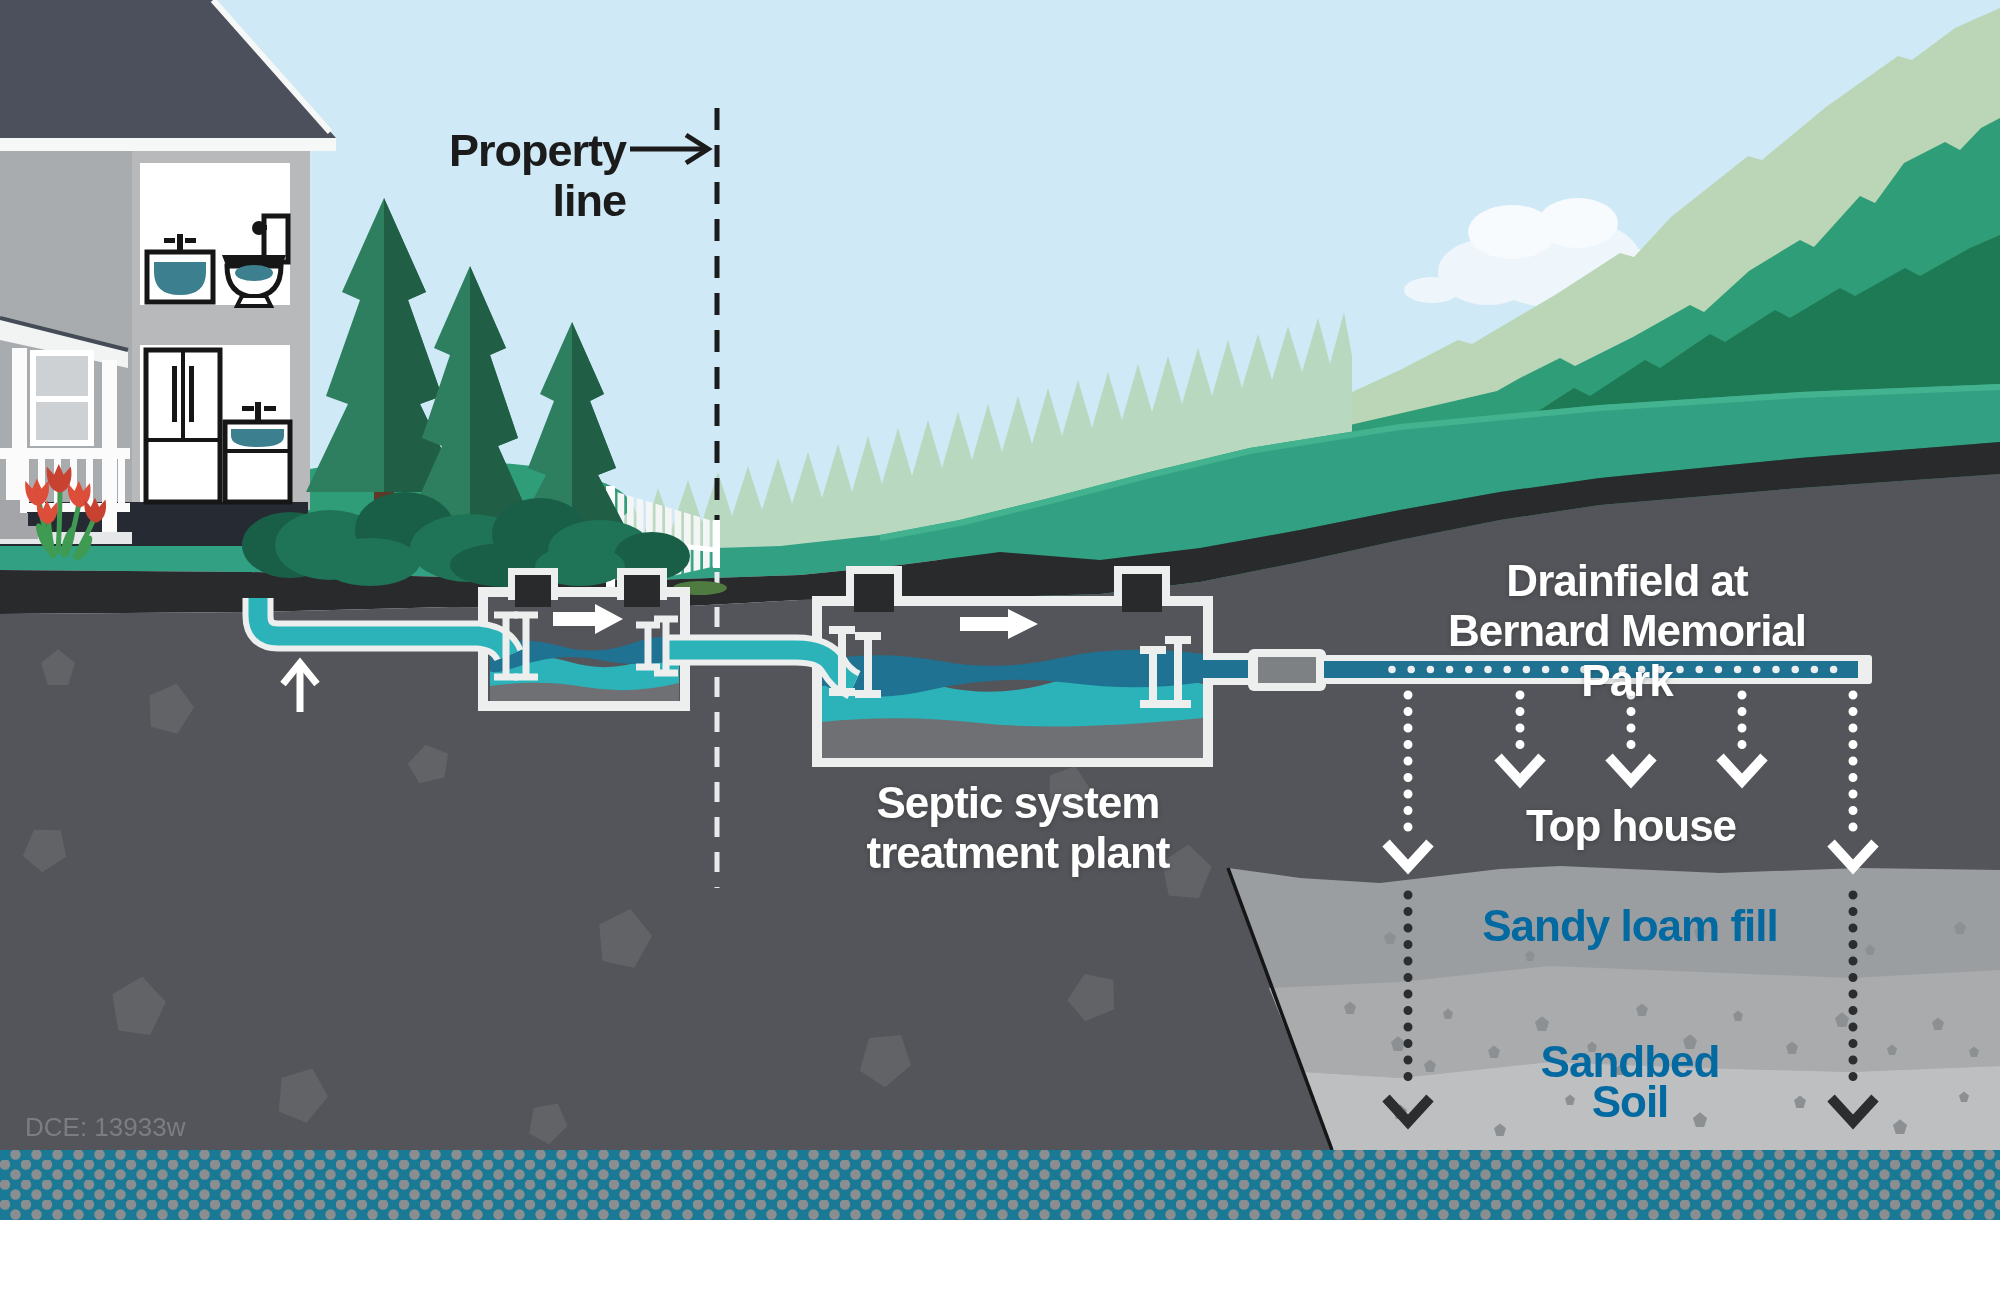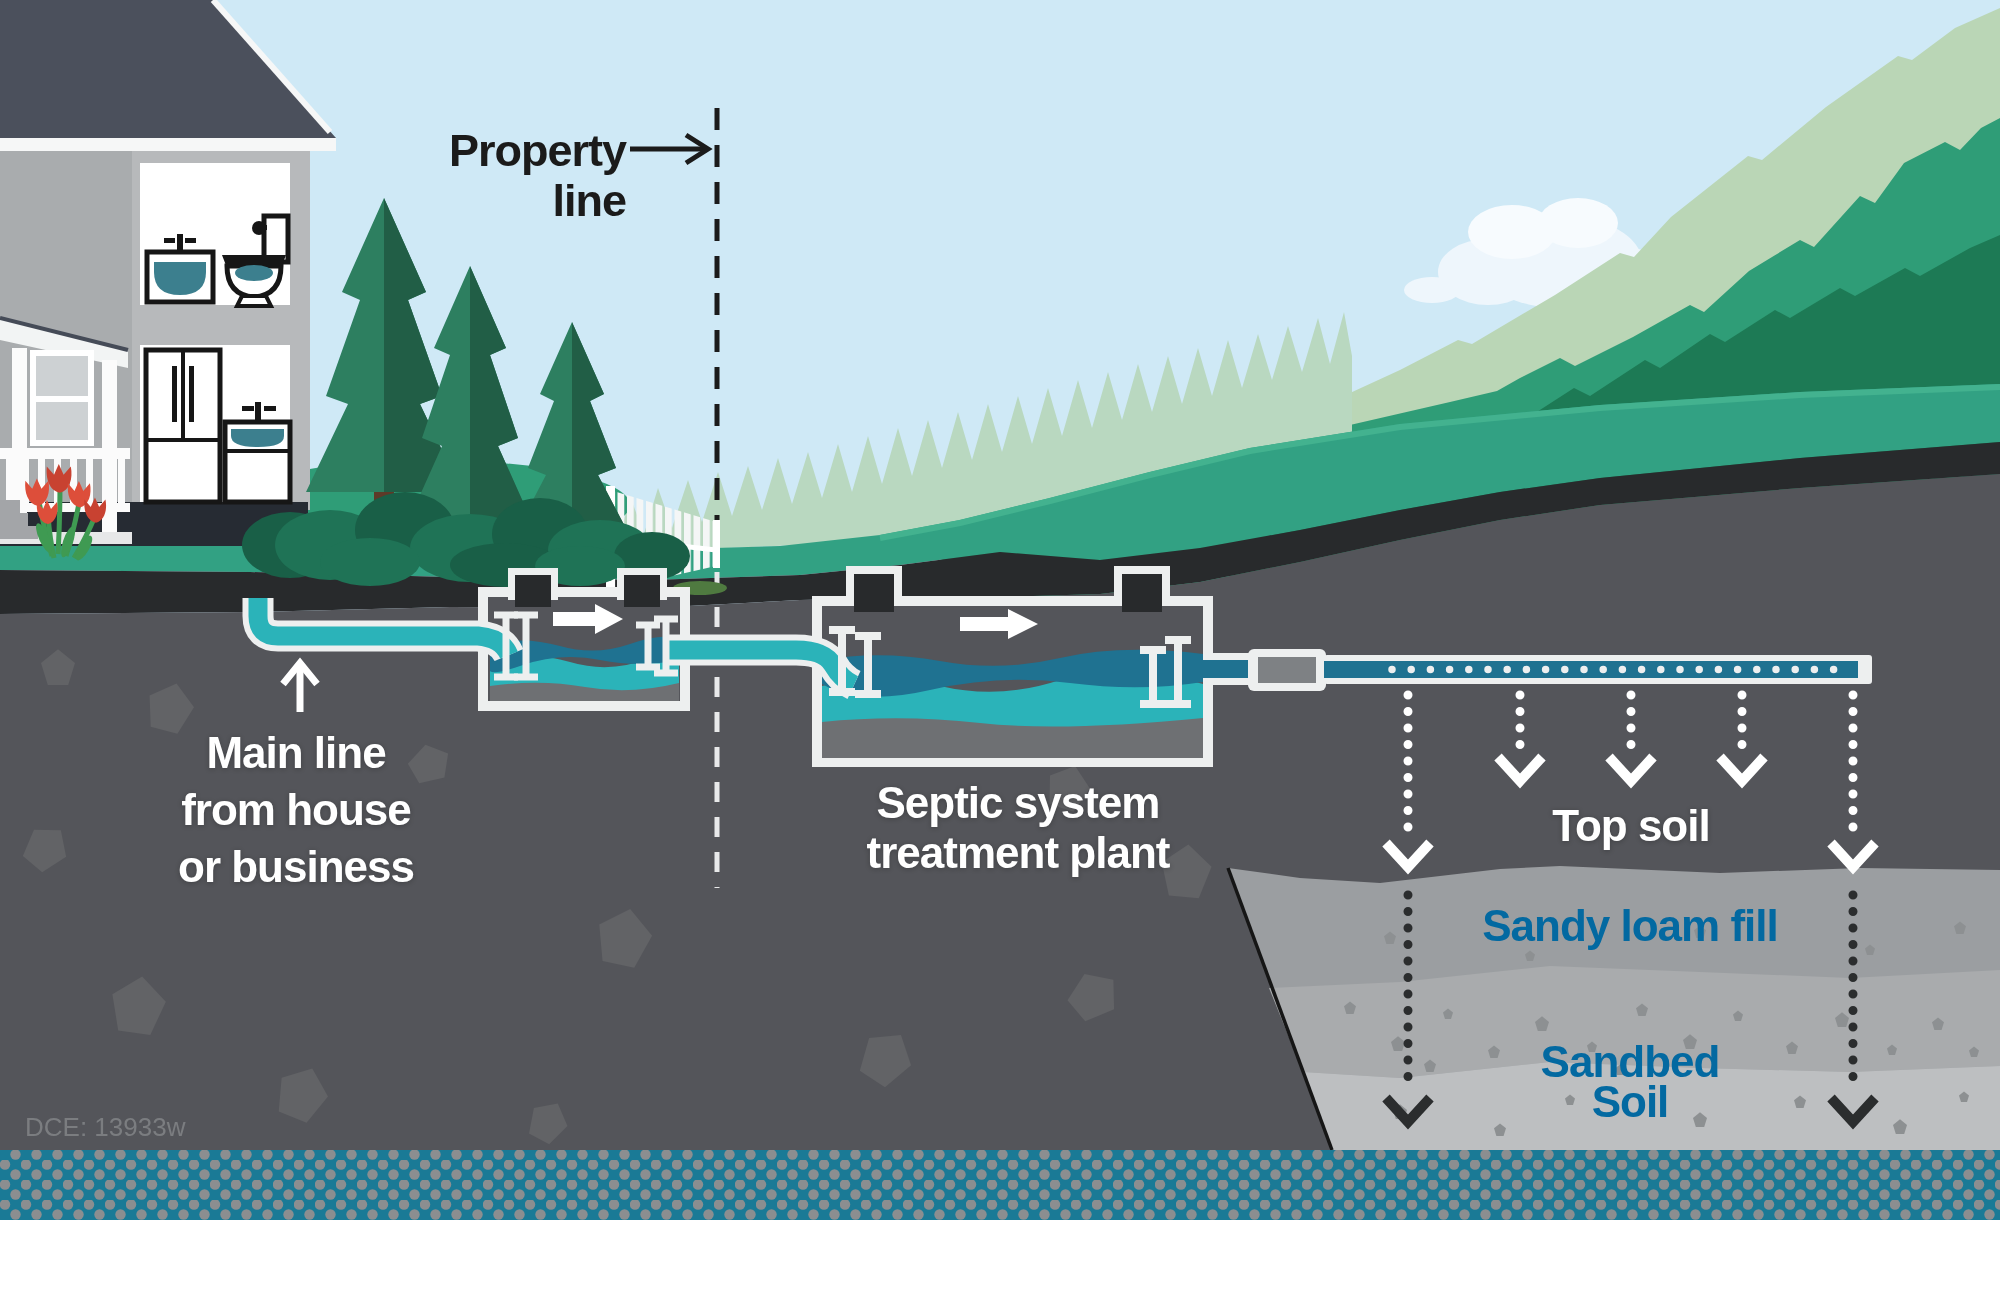--- a/index.html
+++ b/index.html
@@ -358,23 +358,22 @@
     <path d="M686,135 L708,149 L686,163" stroke-width="5"></path>
   </g>
   <g stroke="#ffffff" fill="none">
     <line x1="300" y1="712" x2="300" y2="668" stroke-width="7"></line>
     <path d="M283,684 L300,663 L317,684" stroke-width="7"></path>
   </g>
 </svg>
 
   <div class="lbl black" style="right:1374px;top:126px;font-size:45px;">Property
 line</div>
-  <div class="lbl white" style="left:296px;top:724px;line-height:57px;">Main line
-from house
-or business</div>
   <div class="lbl white" style="left:1018px;top:778px;">Septic system
 treatment plant</div>
-  <div class="lbl white" style="left:1631px;top:801px;">Top soil</div>
+  <div class="lbl white" style="left:1627px;top:556px;">Drainfield at
+Bernard Memorial Park</div>
+  <div class="lbl white" style="left:1631px;top:801px;">Top house</div>
   <div class="lbl dark" style="left:1630px;top:901px;">Sandy loam fill</div>
   <div class="lbl dark" style="left:1630px;top:1037px;">Sandbed</div>
   <div class="lbl dark" style="left:1630px;top:1077px;">Soil</div>
   <div class="lbl watermark" style="left:25px;top:1102px;">DCE: 13933w</div>
 </div>
 
 </body></html>

